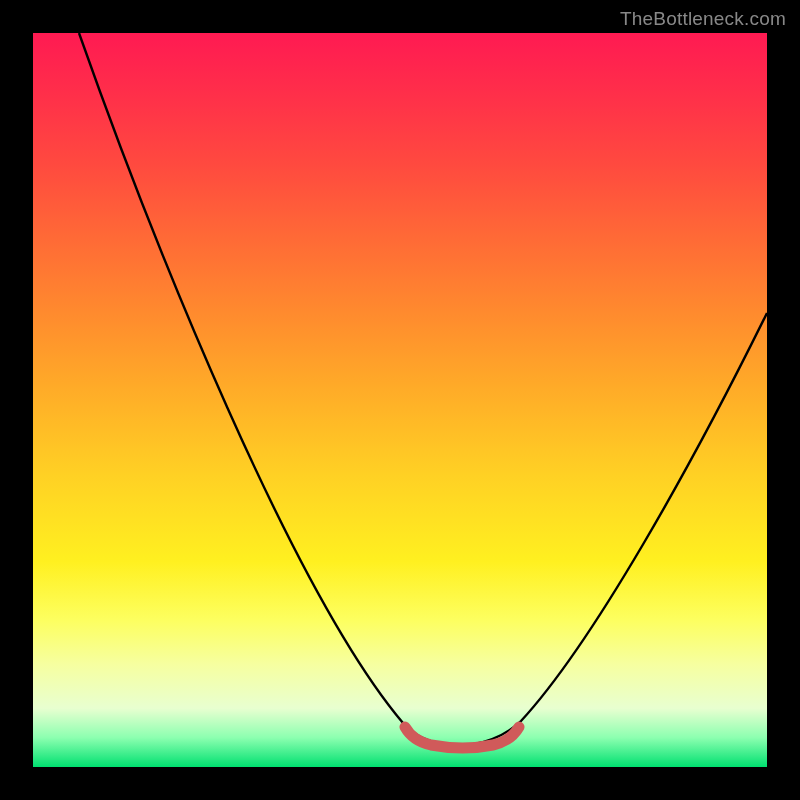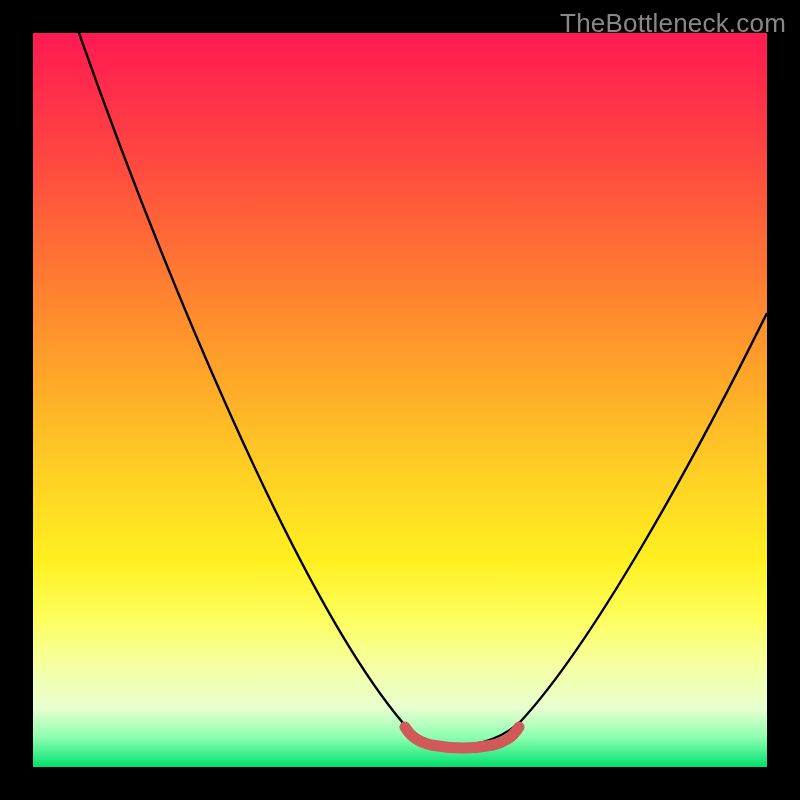--- a/index.html
+++ b/index.html
@@ -9,21 +9,21 @@
     width: 800px;
     height: 800px;
     background: #000;
   }
   .watermark {
     position: absolute;
     top: 8px;
     right: 14px;
     color: #888;
     font-family: Arial, Helvetica, sans-serif;
-    font-size: 26px;
+    font-size: 19px;
     font-weight: 400;
     letter-spacing: 0.2px;
     z-index: 10;
   }
   .plot-area {
     position: absolute;
     left: 33px;
     top: 33px;
     width: 734px;
     height: 734px;

